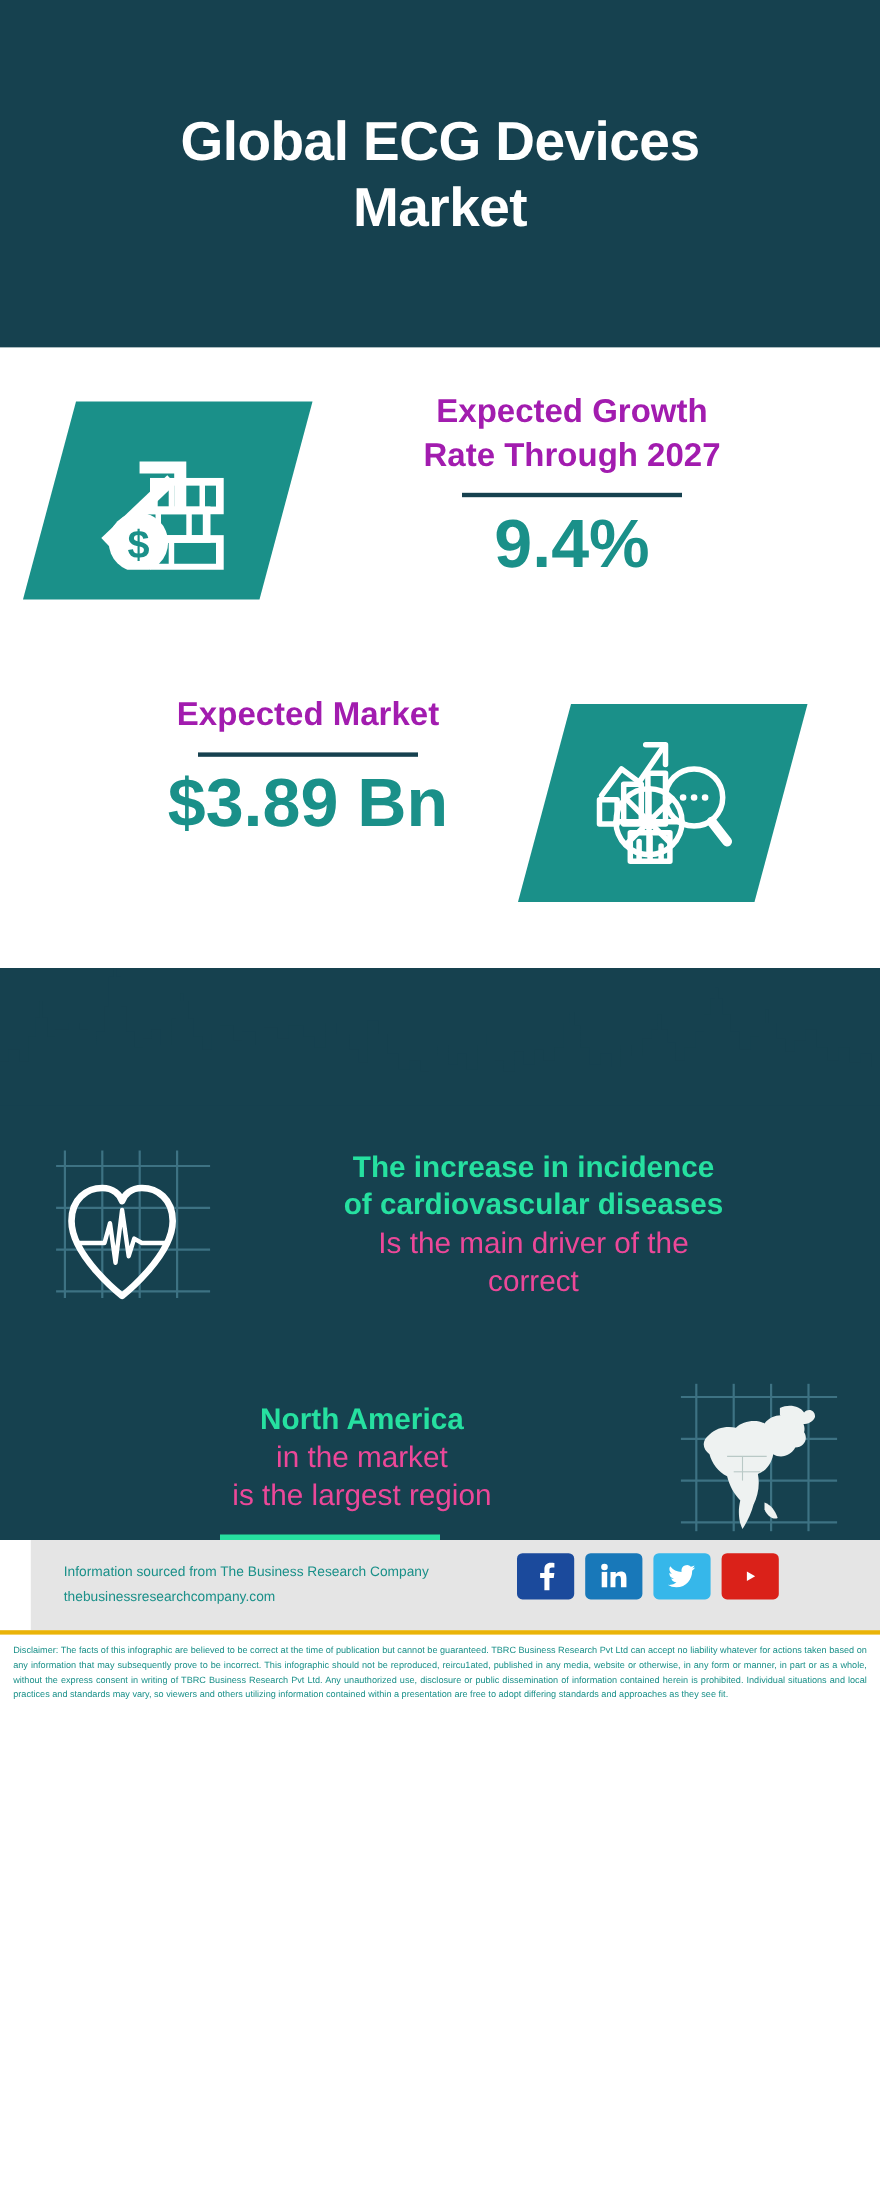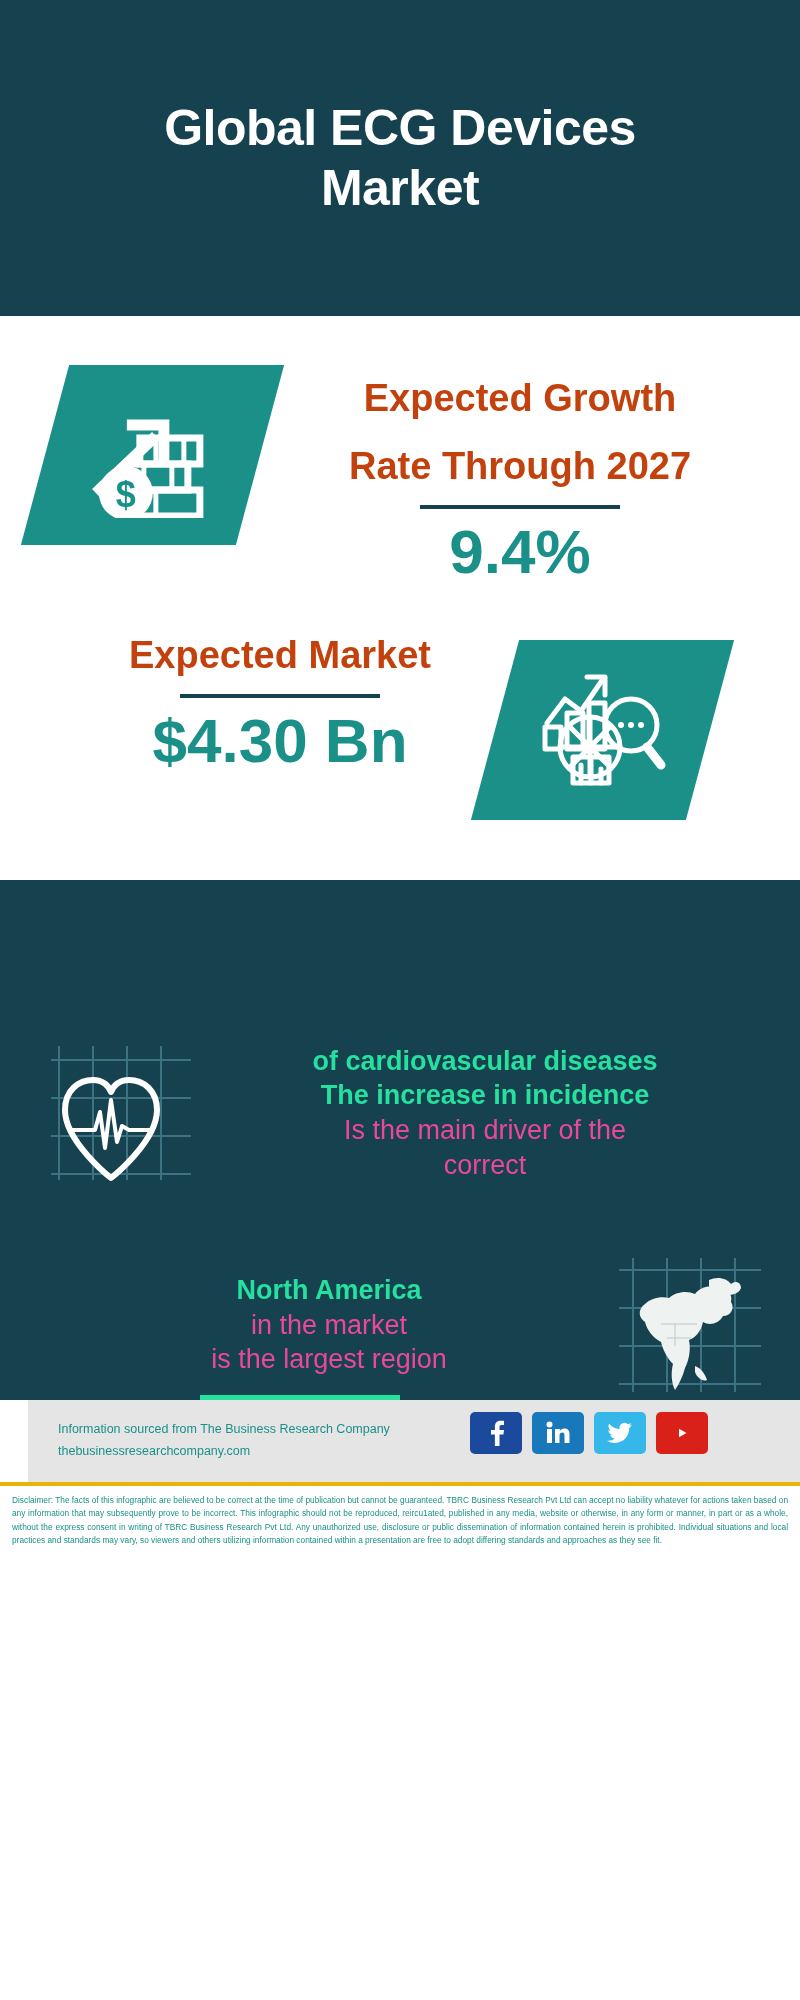--- a/index.html
+++ b/index.html
@@ -35,25 +35,24 @@
   .para {
     position:absolute;
     background:#1a9089;
     transform: skewX(-15deg);
     display:flex; align-items:center; justify-content:center;
   }
   .para > svg { transform: skewX(15deg); }
 
   .stat-block { position:absolute; text-align:center; }
   .stat-label {
-    color:#c2410c;
+    color:#a21caf;
     font-weight:bold;
-    font-size:38px;
+    font-size:30px;
     line-height:1.32;
-    margin-top:18px;
   }
   .stat-rule {
     height:4px; background:#16414f; margin:14px auto 10px auto; width:200px;
   }
   .stat-value {
     color:#1a9089;
     font-weight:bold;
     font-size:62px;
     line-height:1.05;
   }
@@ -134,24 +133,24 @@
     </svg>
   </div>
 
   <div class="stat-block" style="left:280px; top:355px; width:480px;">
     <div class="stat-label">Expected Growth</div>
     <div class="stat-label">Rate Through 2027</div>
     <div class="stat-rule"></div>
     <div class="stat-value">9.4%</div>
   </div>
 
-  <div class="stat-block" style="left:40px; top:612px; width:480px;">
+  <div class="stat-block" style="left:40px; top:630px; width:480px;">
     <div class="stat-label">Expected Market</div>
     <div class="stat-rule"></div>
-    <div class="stat-value">$4.30 Bn</div>
+    <div class="stat-value">$3.89 Bn</div>
   </div>
 
   <div class="para" style="left:495px; top:640px; width:215px; height:180px;">
     <svg width="135" height="130" viewBox="0 0 135 130">
       <g fill="none" stroke="#ffffff" stroke-width="5" stroke-linecap="round" stroke-linejoin="round">
 
         <polyline points="12,58 30,34 46,46 68,14"></polyline>
         <polyline points="52,12 70,12 70,30"></polyline>
 
         <rect x="10" y="62" width="16" height="22"></rect>
@@ -216,22 +215,22 @@
           <line x1="6" y1="60" x2="146" y2="60"></line>
           <line x1="6" y1="98" x2="146" y2="98"></line>
           <line x1="6" y1="136" x2="146" y2="136"></line>
         </g>
         <path d="M66 140 C66 140 20 104 20 72 C20 52 34 42 48 42 C58 42 64 48 66 54
                  C68 48 74 42 84 42 C98 42 112 52 112 72 C112 104 66 140 66 140 Z" fill="none" stroke="#ffffff" stroke-width="6" stroke-linejoin="round"></path>
         <polyline points="24,92 50,92 55,74 60,110 66,62 72,104 77,88 84,92 108,92" fill="none" stroke="#ffffff" stroke-width="4" stroke-linejoin="round"></polyline>
       </svg>
     </div>
     <div class="insight-text">
+      <span class="hl-green">The increase in incidence</span>
       <span class="hl-green">of cardiovascular diseases</span>
-      <span class="hl-green">The increase in incidence</span>
       <span class="plain-white">Is the main driver of the</span>
       <span class="plain-white">correct</span>
     </div>
   </div>
 
   <div class="mid-rule" style="left:200px; top:1395px; width:200px;"></div>
 
   <div class="insight" style="left:49px; top:1255px; width:720px; height:140px;">
     <div class="insight-text">
       <span class="hl-green">North America</span>

